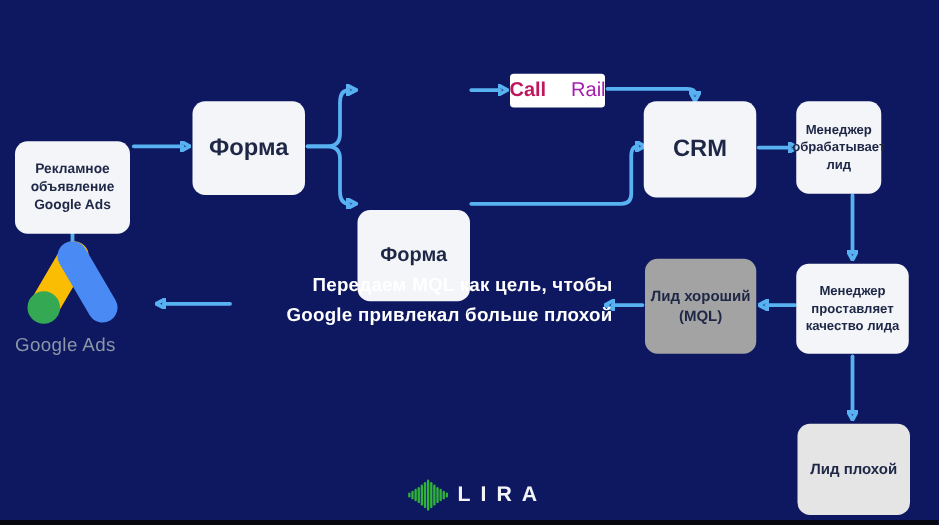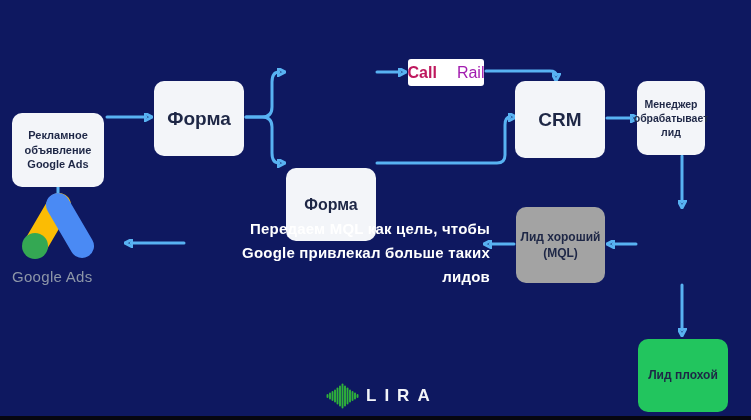--- a/index.html
+++ b/index.html
@@ -19,21 +19,21 @@
   .n-site{left:154px;top:81px;width:90px;height:75px;font-size:19px;}
   .n-call{left:286px;top:36px;width:90px;height:73px;font-size:16px;}
   .n-form{left:286px;top:127px;width:90px;height:73px;font-size:16px;margin-top:41px;}
   .n-callrail{left:408px;top:59px;width:76px;height:27px;border-radius:3px;background:#ffffff;font-size:16px;padding:0;}
   .cr-call{color:#be185d;font-weight:800;}
   .cr-rail{color:#a21caf;font-weight:400;padding-left:20px;}
   .n-crm{left:515px;top:81px;width:90px;height:77px;font-size:19px;}
   .n-mgr1{left:637px;top:81px;width:68px;height:74px;font-size:10.5px;}
   .n-mgr2{left:637px;top:211px;width:90px;height:72px;font-size:10.5px;}
   .n-good{left:516px;top:207px;width:89px;height:76px;background:#a3a3a3;font-size:12px;}
-  .n-bad{left:638px;top:339px;width:90px;height:73px;background:#22c55e;font-size:12px;}
+  .n-bad{left:638px;top:339px;width:90px;height:73px;background:#e5e5e5;font-size:12px;}
 
   .annotation{
     position:absolute;left:190px;top:217px;width:300px;text-align:right;
     color:#ffffff;font-weight:700;font-size:15px;line-height:24px;letter-spacing:0.2px;
   }
 
   .gads{position:absolute;left:12px;top:192px;width:92px;text-align:left;}
   .gads svg{display:block;margin:0 auto;}
   .gads-label{margin-top:8px;color:#8d96a8;font-size:15px;letter-spacing:0.3px;}
 
@@ -73,27 +73,27 @@
   <div class="node n-site">Форма</div>
   <div class="node n-form">Форма</div>
 
   <div class="node n-callrail">
       <span class="cr-call">Call</span>
       <span class="cr-rail">Rail</span>
     </div>
 
   <div class="node n-crm">CRM</div>
   <div class="node n-mgr1">Менеджер обрабатывает лид</div>
+  <div class="node n-mgr2">Менеджер проставляет качество лида</div>
   <div class="node n-good">Лид хороший (MQL)</div>
   <div class="node n-bad">Лид плохой</div>
 
   <div class="annotation">
     <div>Передаем MQL как цель, чтобы</div>
-    <div>Google привлекал больше таких</div>
-    <div>лидов</div>
+    <div>Google привлекал больше плохой</div>
   </div>
 
   <div class="gads">
     <svg width="75" height="68" viewBox="0 0 75 68">
       <line x1="14" y1="54" x2="38" y2="13" stroke="#fbbc04" stroke-width="24" stroke-linecap="round"></line>
       <circle cx="14" cy="54" r="13" fill="#34a853"></circle>
       <line x1="37" y1="13" x2="61" y2="54" stroke="#4a8af4" stroke-width="24" stroke-linecap="round"></line>
     </svg>
     <div class="gads-label">Google Ads</div>
   </div>

